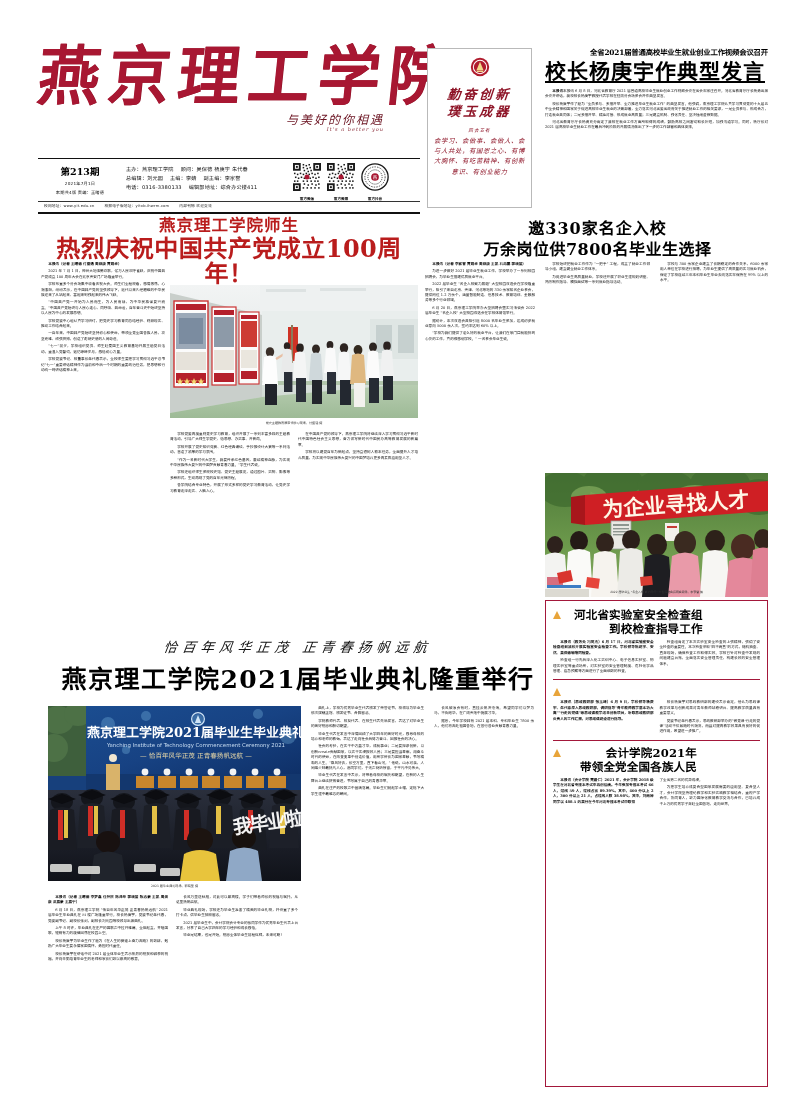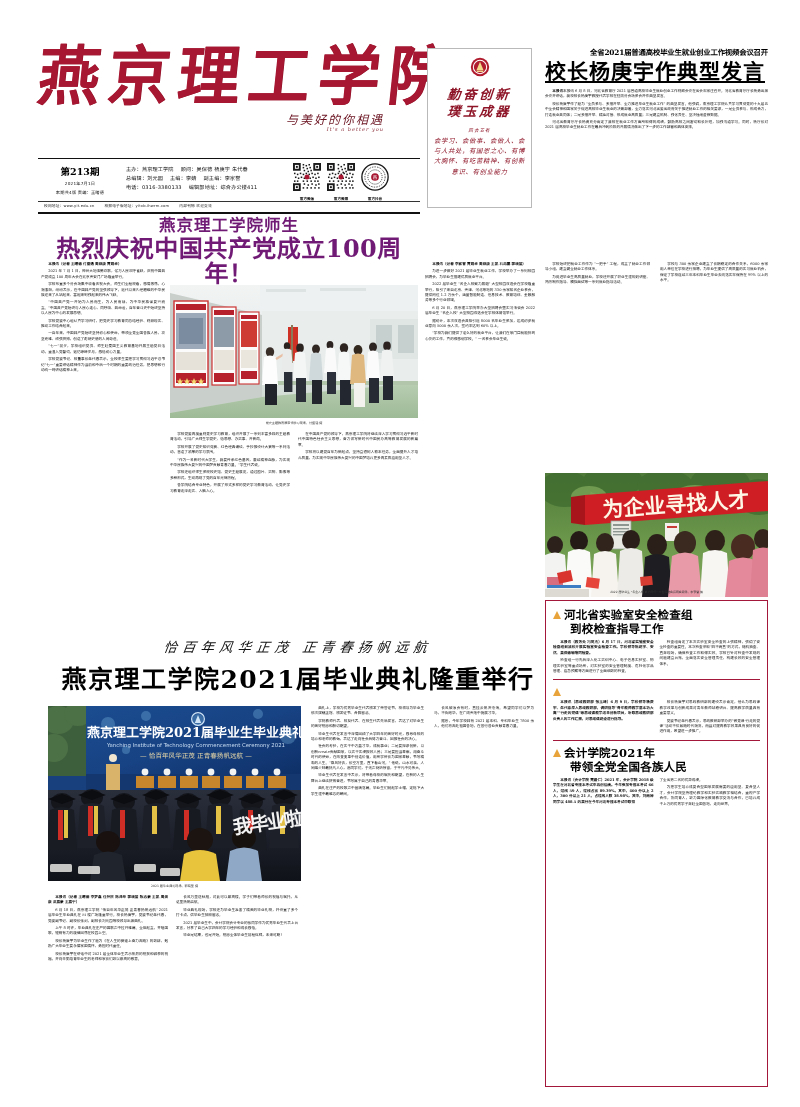--- a/index.html
+++ b/index.html
@@ -75,21 +75,21 @@
 
   
   .tr-lead { position:absolute; left:545px; top:46px; width:223px; }
   .tr-kicker { font-family:"DejaVu Serif","Liberation Serif",serif; font-size:7.4px; font-weight:bold; color:#000; letter-spacing:-0.2px; white-space:nowrap;text-align:right; }
   .tr-head { font-family:"DejaVu Serif","Liberation Serif",serif; font-size:21px; font-weight:bold; color:#000; letter-spacing:1px; line-height:25px; margin-top:2px; white-space:nowrap;text-decoration:underline;}
   .tr-body { margin-top:5px; }
 
   
   .red-head {
     position:absolute; left:38px; top:215px; width:382px; text-align:center;
-    font-family:"DejaVu Serif","Liberation Serif",serif; font-weight:bold; color:#701a75;
+    font-family:"DejaVu Serif","Liberation Serif",serif; font-weight:bold; color:#b91c1c;
   }
   .red-head .l1 { font-size:16.5px; line-height:21px; letter-spacing:1px; }
   .red-head .l2 { font-size:24px; line-height:25px; letter-spacing:0.5px; }
 
   
   .rj-head { position:absolute; left:425px; top:218px; width:345px; text-align:center;
     font-family:"DejaVu Serif","Liberation Serif",serif; font-weight:bold; color:#000;}
   .rj-head .l1 { font-size:16px; line-height:21px; letter-spacing:1px;}
   .rj-head .l2 { font-size:16px; line-height:22px; letter-spacing:0.5px;}
 
@@ -109,21 +109,21 @@
     font-family:"DejaVu Serif","Liberation Serif",serif; font-weight:bold;
     font-size:25px; color:#000; letter-spacing:1.5px;
   }
 
   
   .sidebox {
     position:absolute; left:545px; top:600px; width:223px; height:487px;
     border:1.6px solid #a3173a; background:#fff; padding:7px 7px 6px;
   }
   .sb-item { margin-bottom:4px; }
-  .sb-head { display:flex; align-items:flex-start; gap:3px; }
+  .sb-head { display:flex; align-items:flex-start; gap:13px;text-align:right; }
   .sb-tri { width:0;height:0; border-left:4px solid transparent;border-right:4px solid transparent;border-bottom:8px solid #e8a43a; margin-top:3px; flex:0 0 auto;}
   .sb-title { font-family:"DejaVu Serif","Liberation Serif",serif; font-weight:bold; color:#000; font-size:11.5px; line-height:14px; letter-spacing:0.2px;}
   .sb-title .l2 { padding-left:6px; }
   .sb-cols { display:flex; gap:6px; margin-top:4px; }
   .sb-cols > div { flex:1; }
   .sb-sep { height:1px; background:#a3173a; margin:5px 0 5px; }
 </style>
 </head>
 <body>
 
@@ -333,20 +333,24 @@
       <p style="margin:0 0 2px 0;text-indent:7.2px;">校长杨庚宇作了题为 "全员参与、多措并举、全力推进毕业生就业工作" 的典型发言。他强调，燕京理工学院认真学习贯彻党的十九届五中全会精神和国家关于促进高校毕业生就业的决策部署，全力落实河北省委省政府关于推进就业工作的相关要求，一是全员参与、形成合力，打造就业共同体；二是多措并举、精准对接、形成就业高质量；三是建立机制、强化责任、坚决杜绝虚假数据。</p>
       <p style="margin:0;text-indent:7.2px;">河北省教育厅厅长杨勇充分肯定了我校在就业工作方面所取得的成绩，鼓励高校之间密切取长补短，加强沟通学习。同时，杨厅长对 2021 届高校毕业生就业工作在最后冲刺阶段的开展情况做出了下一步的工作部署和具体安排。</p>
     </div>
   </div>
 
   <div class="red-head">
     <div class="l1">燕京理工学院师生</div>
     <div class="l2">热烈庆祝中国共产党成立100周年！</div>
   </div>
 
+  <div class="rj-head">
+    <div class="l1">邀330家名企入校</div>
+    <div class="l2">万余岗位供7800名毕业生选择</div>
+  </div>
 
   <div class="col body-col" style="left:41px; top:262px; width:124px; height:350px; overflow:hidden;">
     <p style="margin:0 0 2px 0;text-indent:7.2px;"><b>本报讯（记者 王曙德 付盛通 周焕康 贾路卓）</b></p>
     <p style="margin:0 0 2px 0;text-indent:7.2px;">2021 年 7 月 1 日，神州大地沸腾欢歌，亿万人民欢呼雀跃，庆祝中国共产党成立 100 周年大会在北京天安门广场隆重举行。</p>
     <p style="margin:0 0 2px 0;text-indent:7.2px;">学校布置多个分会场集中收看庆祝大会。师生们全程观看，感情激荡，心潮澎湃，纷纷表示，在中国共产党的坚强领导下，近代以来久经磨难的中华民族迎来了从站起来、富起来到强起来的伟大飞跃。</p>
     <p style="margin:0 0 2px 0;text-indent:7.2px;">"中国共产党一开始为人民而生，为人民而战，为中华民族谋复兴而立。"中国共产党始终与人民心连心、同呼吸、共命运，百年奋斗史中始终坚持以人民为中心的发展思想。</p>
     <p style="margin:0 0 2px 0;text-indent:7.2px;">学校党委中心组认真学习研讨，把党史学习教育同总结经验、观照现实、推动工作结合起来。</p>
     <p style="margin:0 0 2px 0;text-indent:7.2px;">一百年来，中国共产党始终坚持初心和使命，带领全党全国各族人民，攻坚克难、顽强拼搏，创造了彪炳史册的人间奇迹。</p>
     <p style="margin:0 0 2px 0;text-indent:7.2px;">"七一"前夕，学校组织党员、师生赴爱国主义教育基地开展主题党日活动，重温入党誓词，追忆峥嵘岁月，感悟初心力量。</p>
     <p style="margin:0;text-indent:7.2px;">学校党委书记、校董事长朱代春表示，全校师生要把学习贯彻习近平总书记"七一"重要讲话精神作为当前和今后一个时期的重要政治任务，把思想和行动统一到讲话精神上来。</p>

